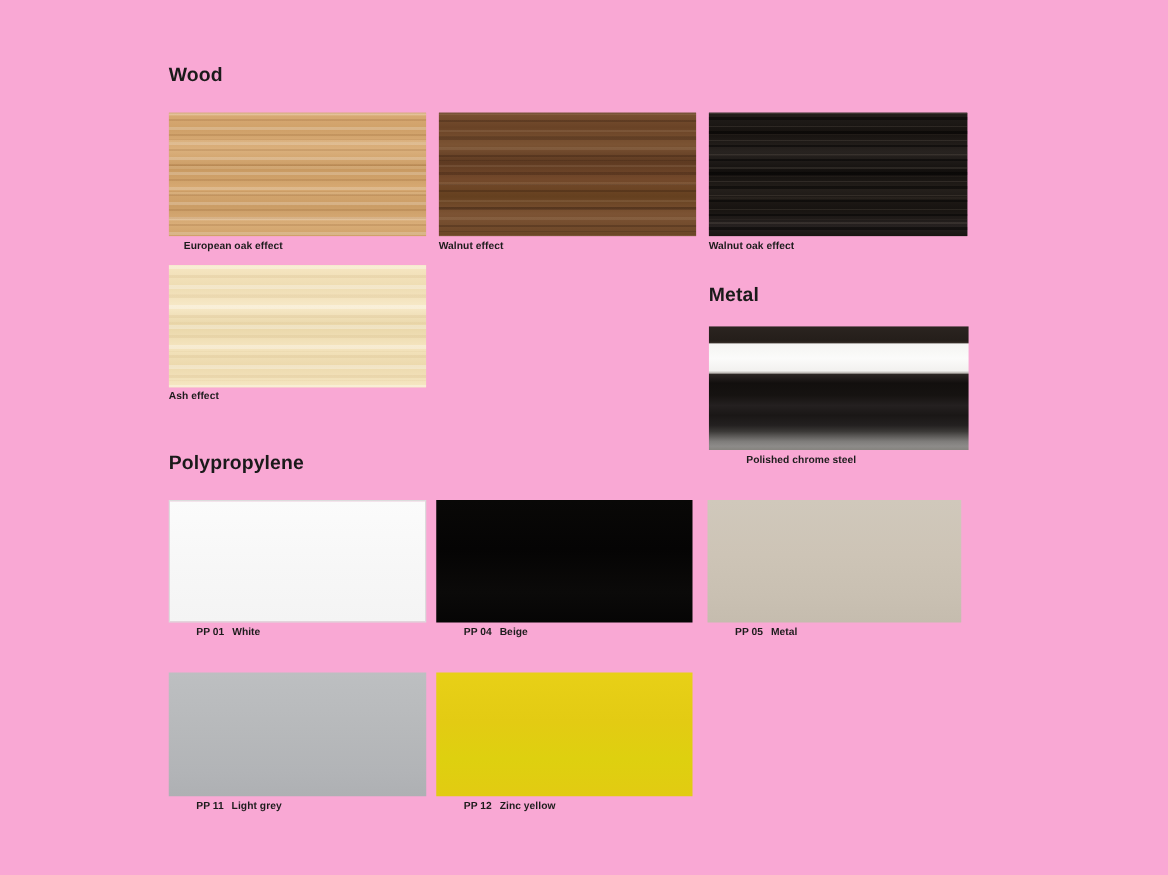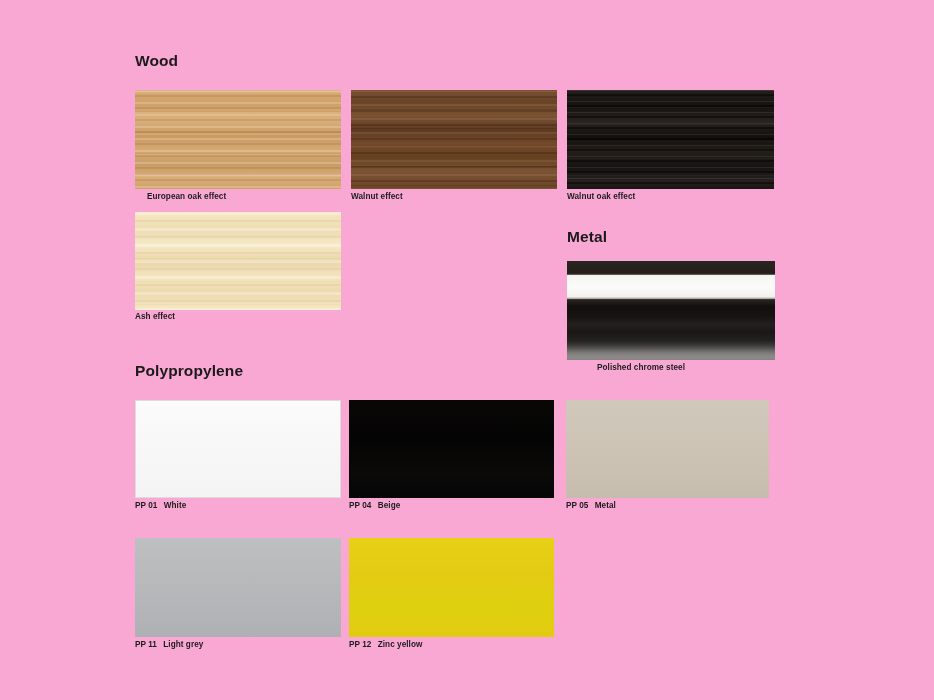--- a/index.html
+++ b/index.html
@@ -36,21 +36,21 @@
   }
   .caption {
     position: absolute;
     font-family: "Liberation Sans", sans-serif;
     font-size: 8.2px;
     font-weight: bold;
     color: #1c1c1c;
     letter-spacing: 0.05px;
     white-space: nowrap;
   }
-  .caption .code { margin-right: 4px; }
+  .caption .code { margin-right: 4px; margin-left: 22px; }
 
   
   .grain {
     position: absolute;
     inset: 0;
   }
   .oak {
     background-color: #d4a46d;
     background-image:
       repeating-linear-gradient(180deg,

